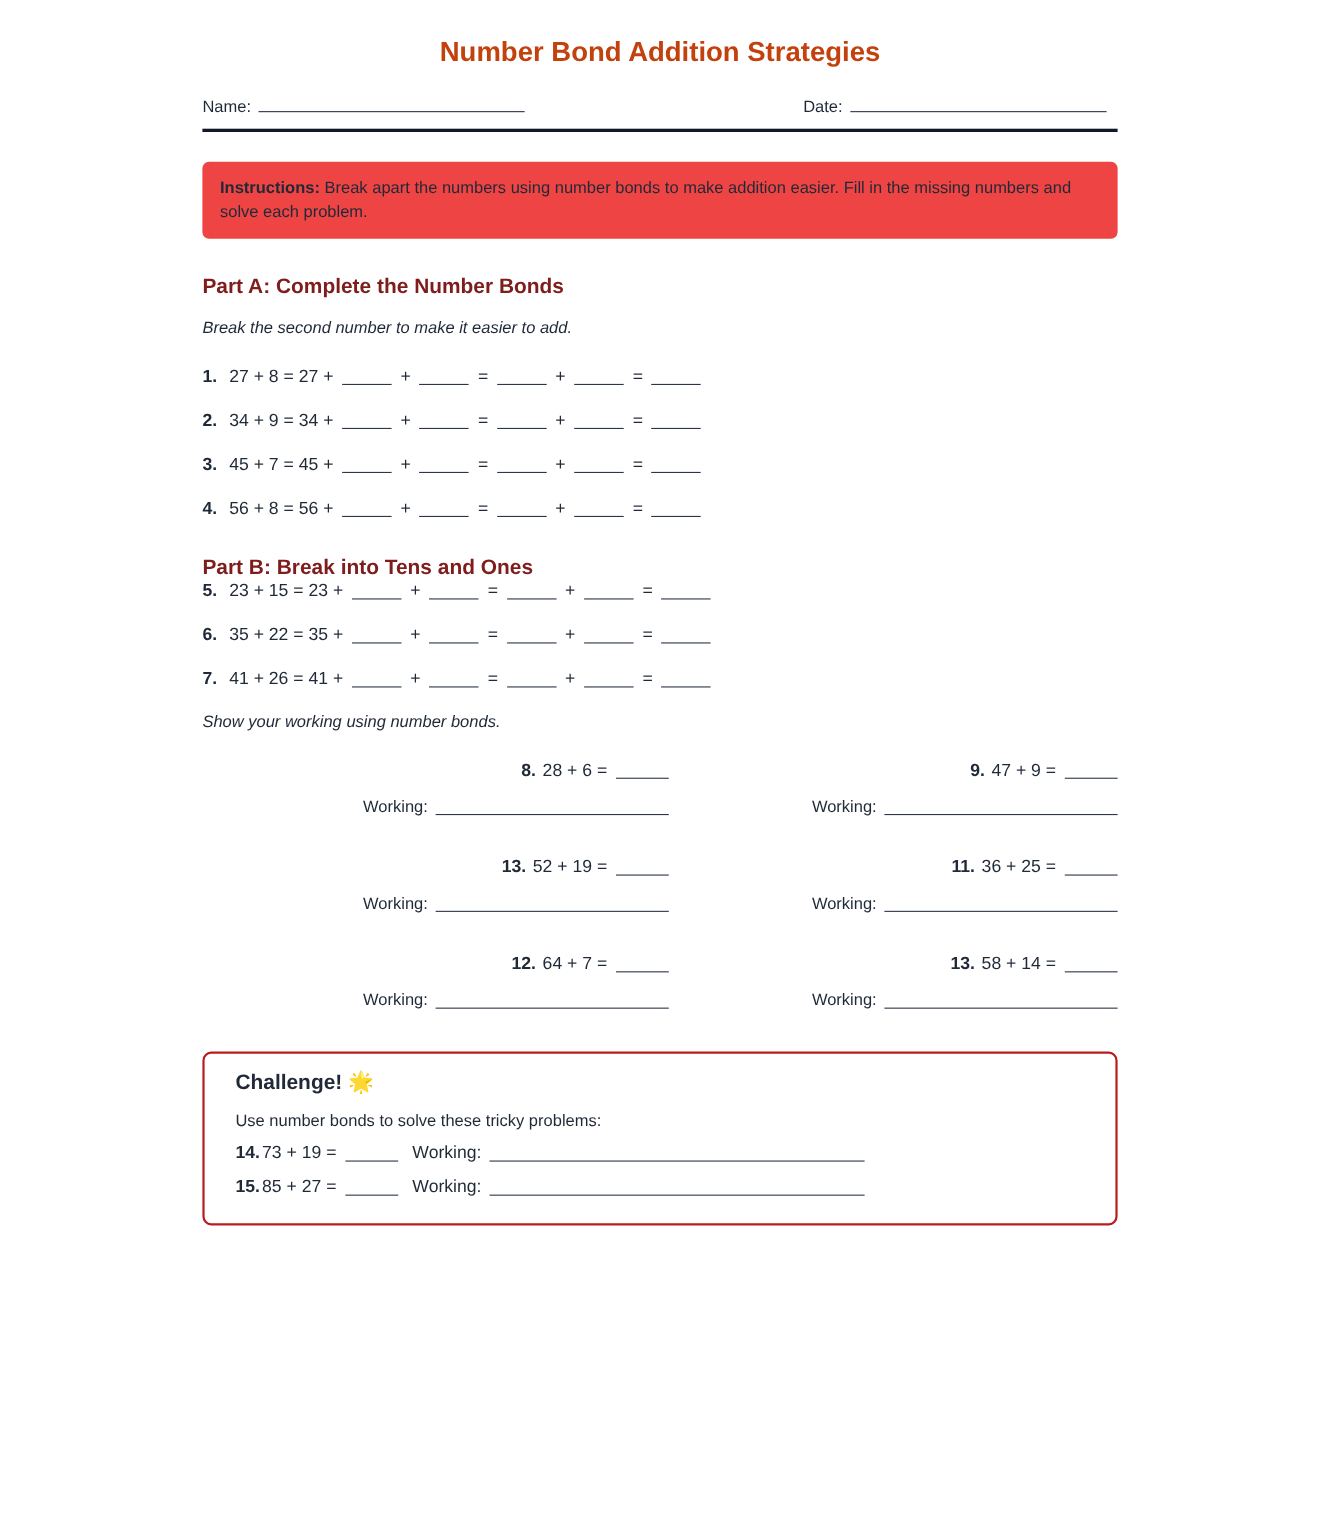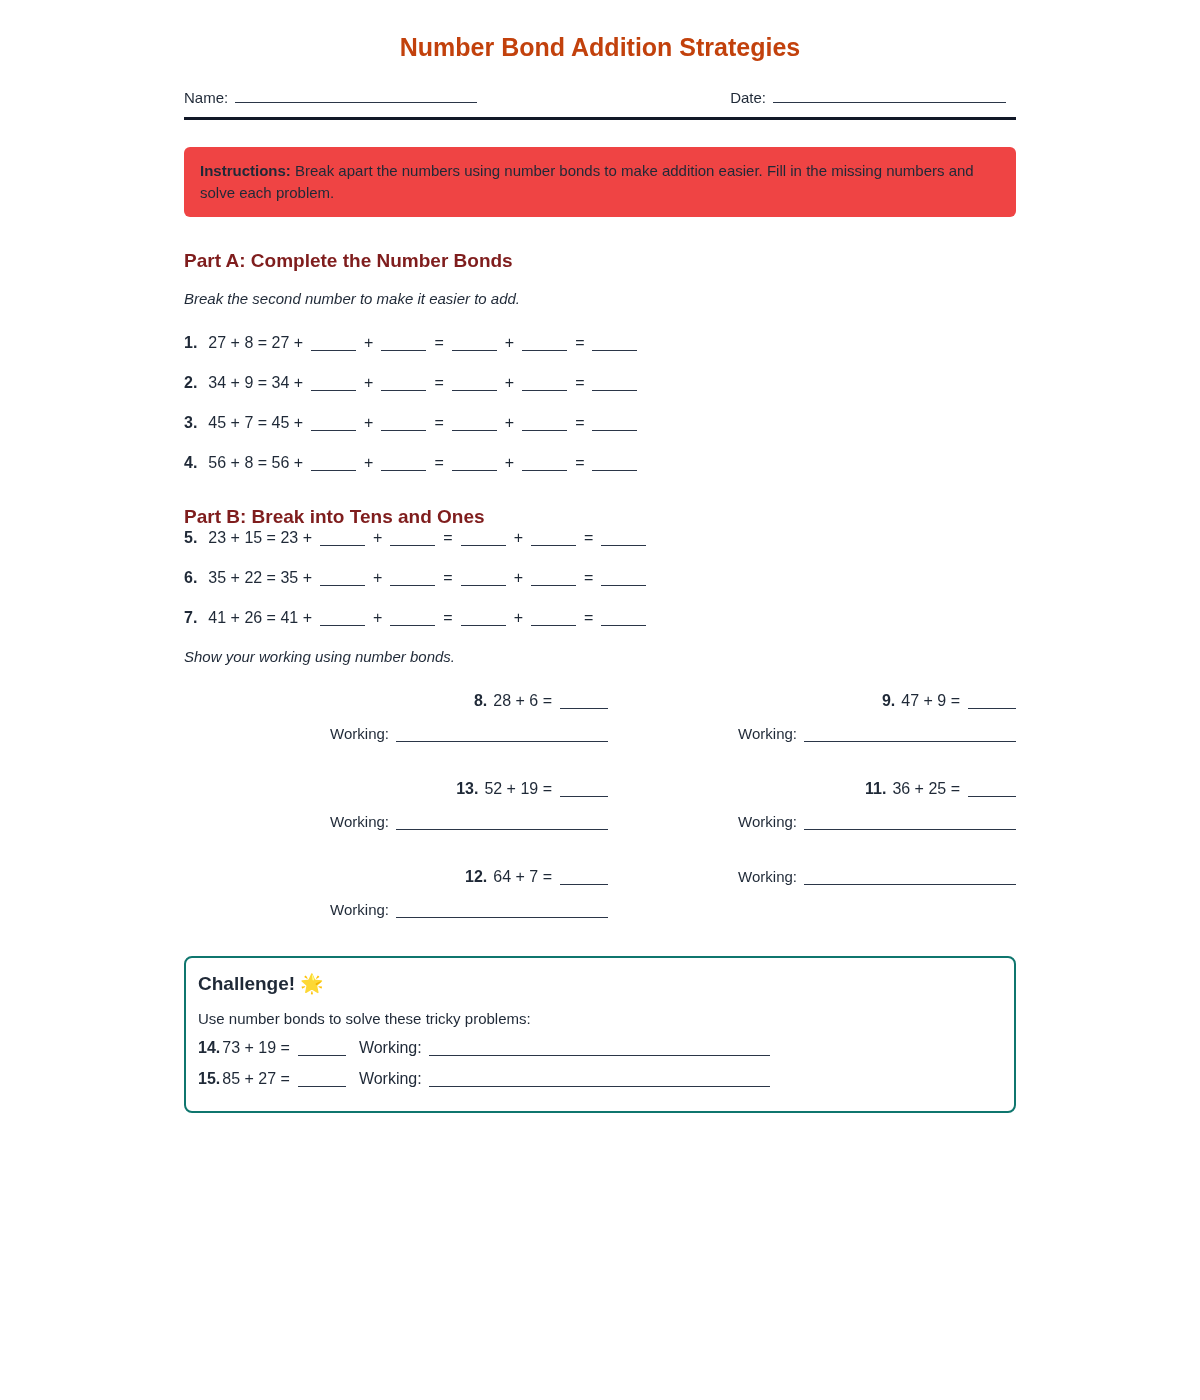--- a/index.html
+++ b/index.html
@@ -40,22 +40,22 @@
   .prob { font-size: 16px; line-height: 20px; margin-bottom: 20px; white-space: nowrap; }
   .prob .num { font-weight: bold; margin-right: 11px; }
 
   .grid-c { display: grid; grid-template-columns: 424px 408px; margin-top: 2px; text-align: right; }
   .c-item { margin-bottom: 0; }
   .c-prob { font-size: 16px; line-height: 20px; margin-bottom: 13px; white-space: nowrap; }
   .c-prob .num { font-weight: bold; margin-right: 6px; }
   .c-working { font-size: 15px; line-height: 19px; margin-left: 24px; margin-bottom: 36px; white-space: nowrap; }
 
   .challenge {
-    border: 2px solid #0f766e; border-radius: 8px;
-    margin-top: 1px; padding: 14px 16px 22px 12px;
+    border: 2px solid #b91c1c; border-radius: 8px;
+    margin-top: 1px; padding: 14px 16px 22px 28px;
   }
   .challenge-heading { font-size: 19px; font-weight: bold; margin: 0; }
   .challenge-note { font-size: 15px; margin: 15px 0 11px 0; }
   .chal-prob { font-size: 16px; line-height: 20px; margin-top: 11px; white-space: nowrap; }
   .chal-prob .num { font-weight: bold; margin-right: 2px; }
   .chal-prob .work-label { margin-left: 13px; }
 </style>
 </head>
 <body>
 
@@ -125,20 +125,21 @@
     </div>
     <div class="c-item">
       <div class="c-prob"><span class="num">11.</span><span>36 + 25 =</span><span class="blank b-ans"></span></div>
       <div class="c-working"><span>Working:</span><span class="blank b-work"></span></div>
     </div>
     <div class="c-item">
       <div class="c-prob"><span class="num">12.</span><span>64 + 7 =</span><span class="blank b-ans"></span></div>
       <div class="c-working"><span>Working:</span><span class="blank b-work"></span></div>
     </div>
     <div class="c-item">
+      <div class="c-prob"><span class="num">13.</span><span>58 + 14 =</span><span class="blank b-ans"></span></div>
       <div class="c-working"><span>Working:</span><span class="blank b-work"></span></div>
     </div>
   </div>
 
   <div class="challenge">
     <div class="challenge-heading"><span>Challenge!</span> <span>🌟</span></div>
     <div class="challenge-note">Use number bonds to solve these tricky problems:</div>
     <div class="chal-prob">
       <span class="num">14.</span><span>73 + 19 =</span><span class="blank b-ans"></span><span class="work-label">Working:</span><span class="blank b-chal"></span>
     </div>

